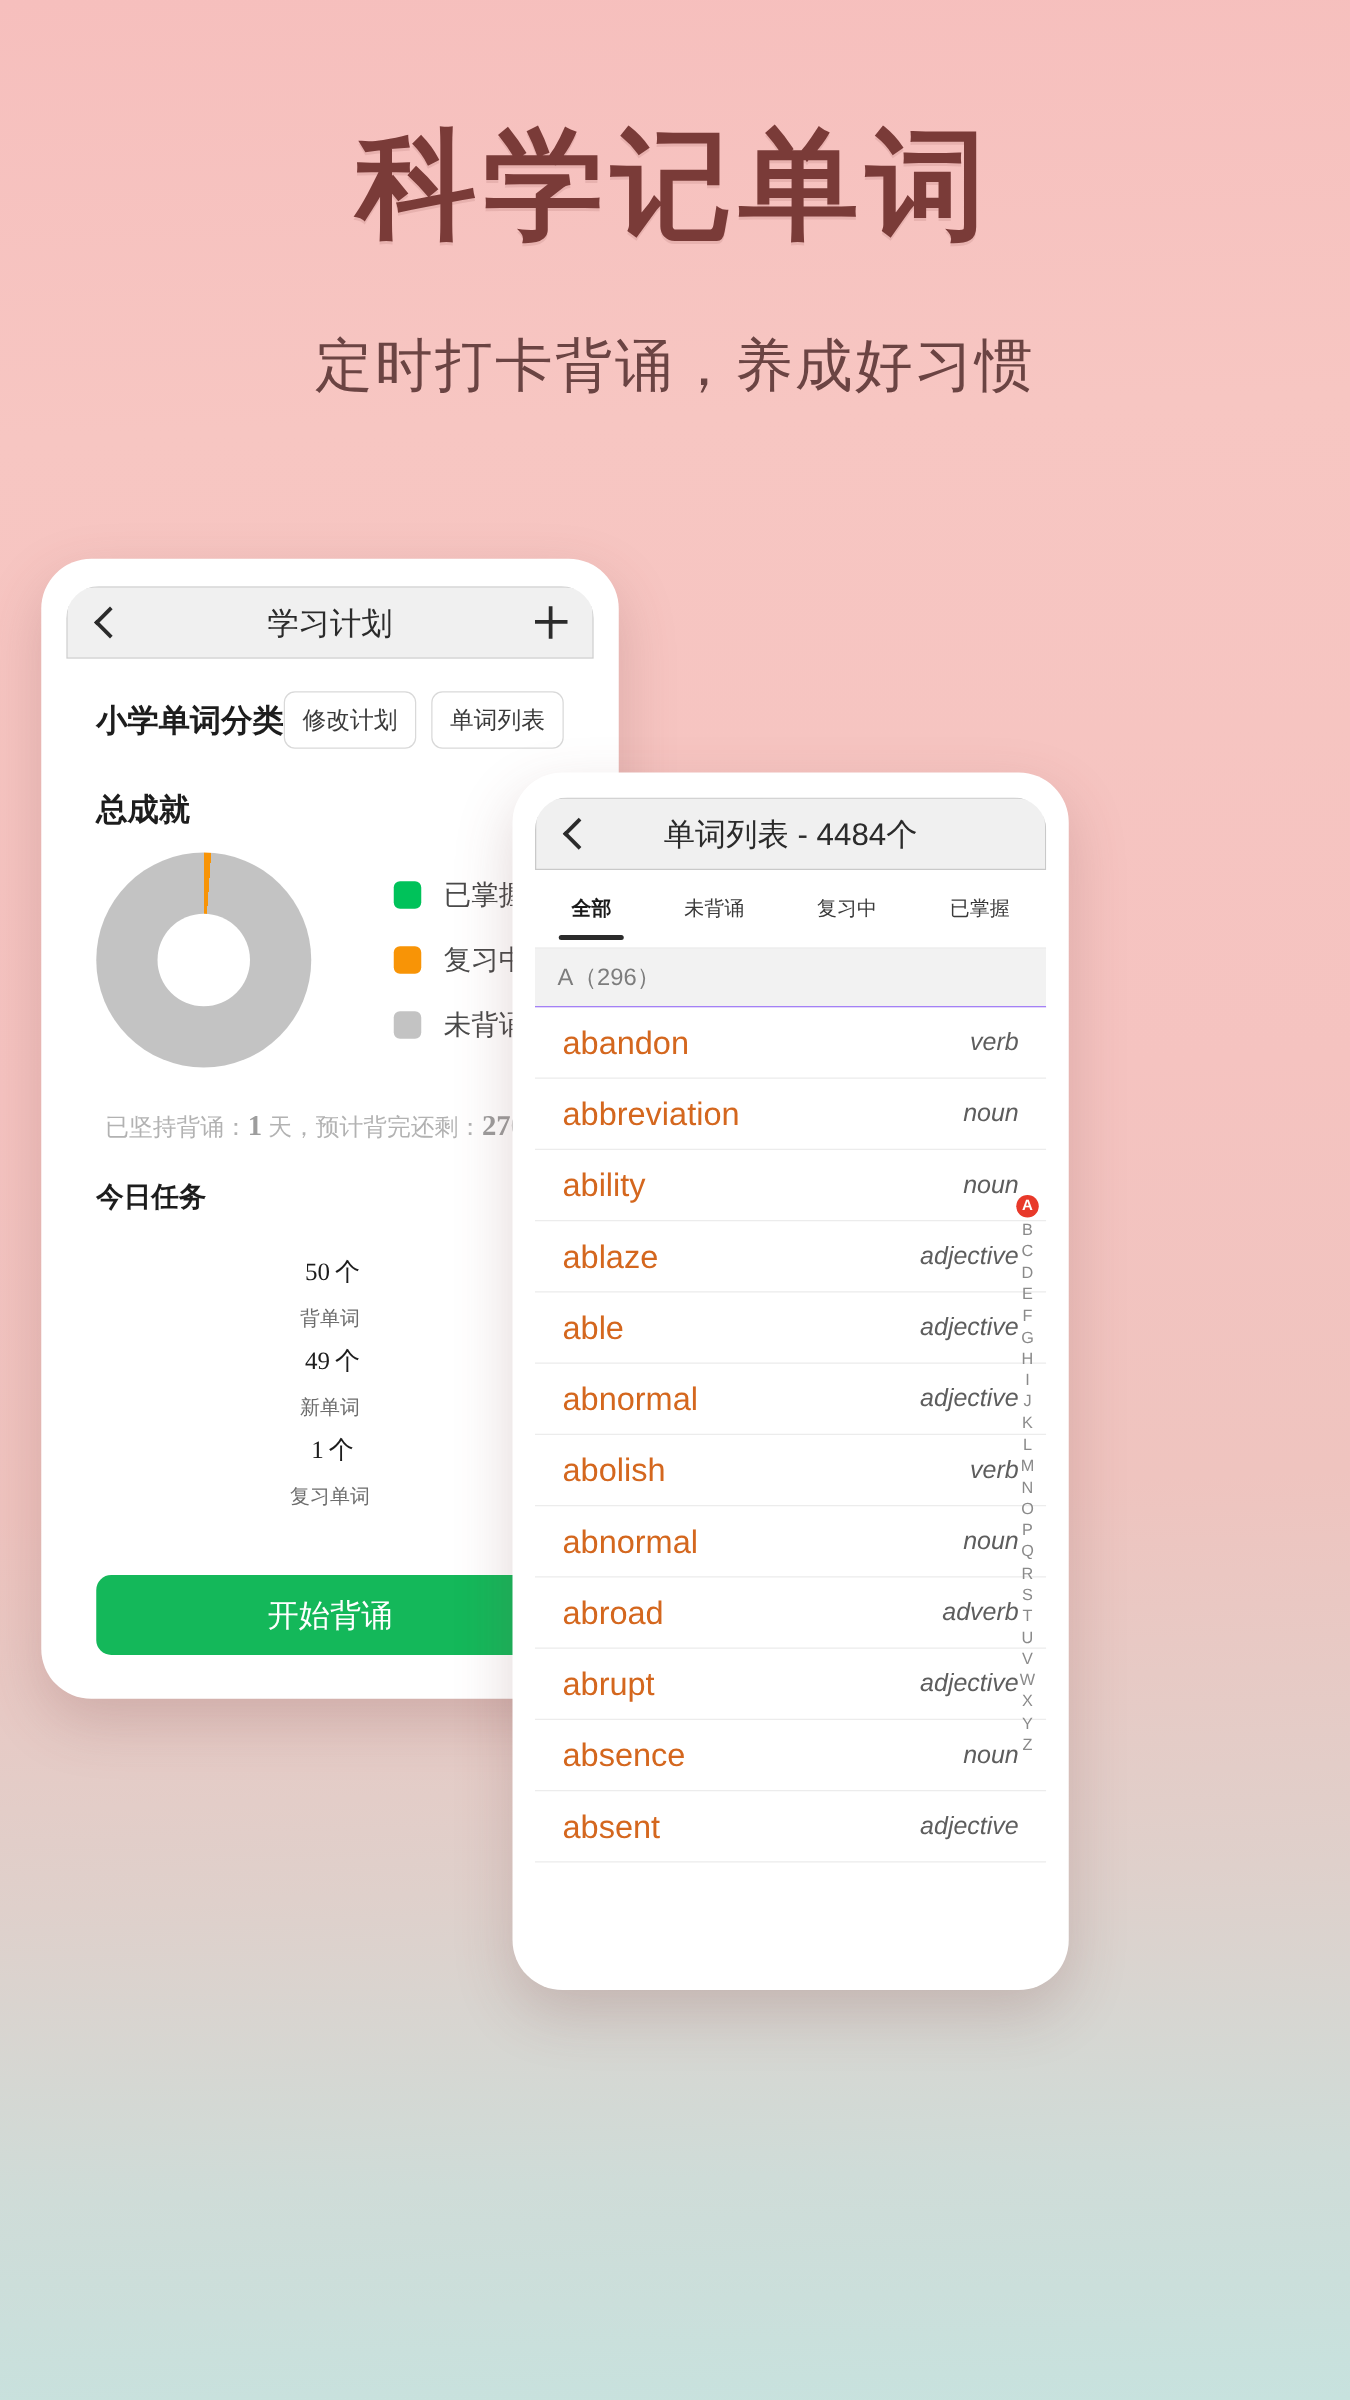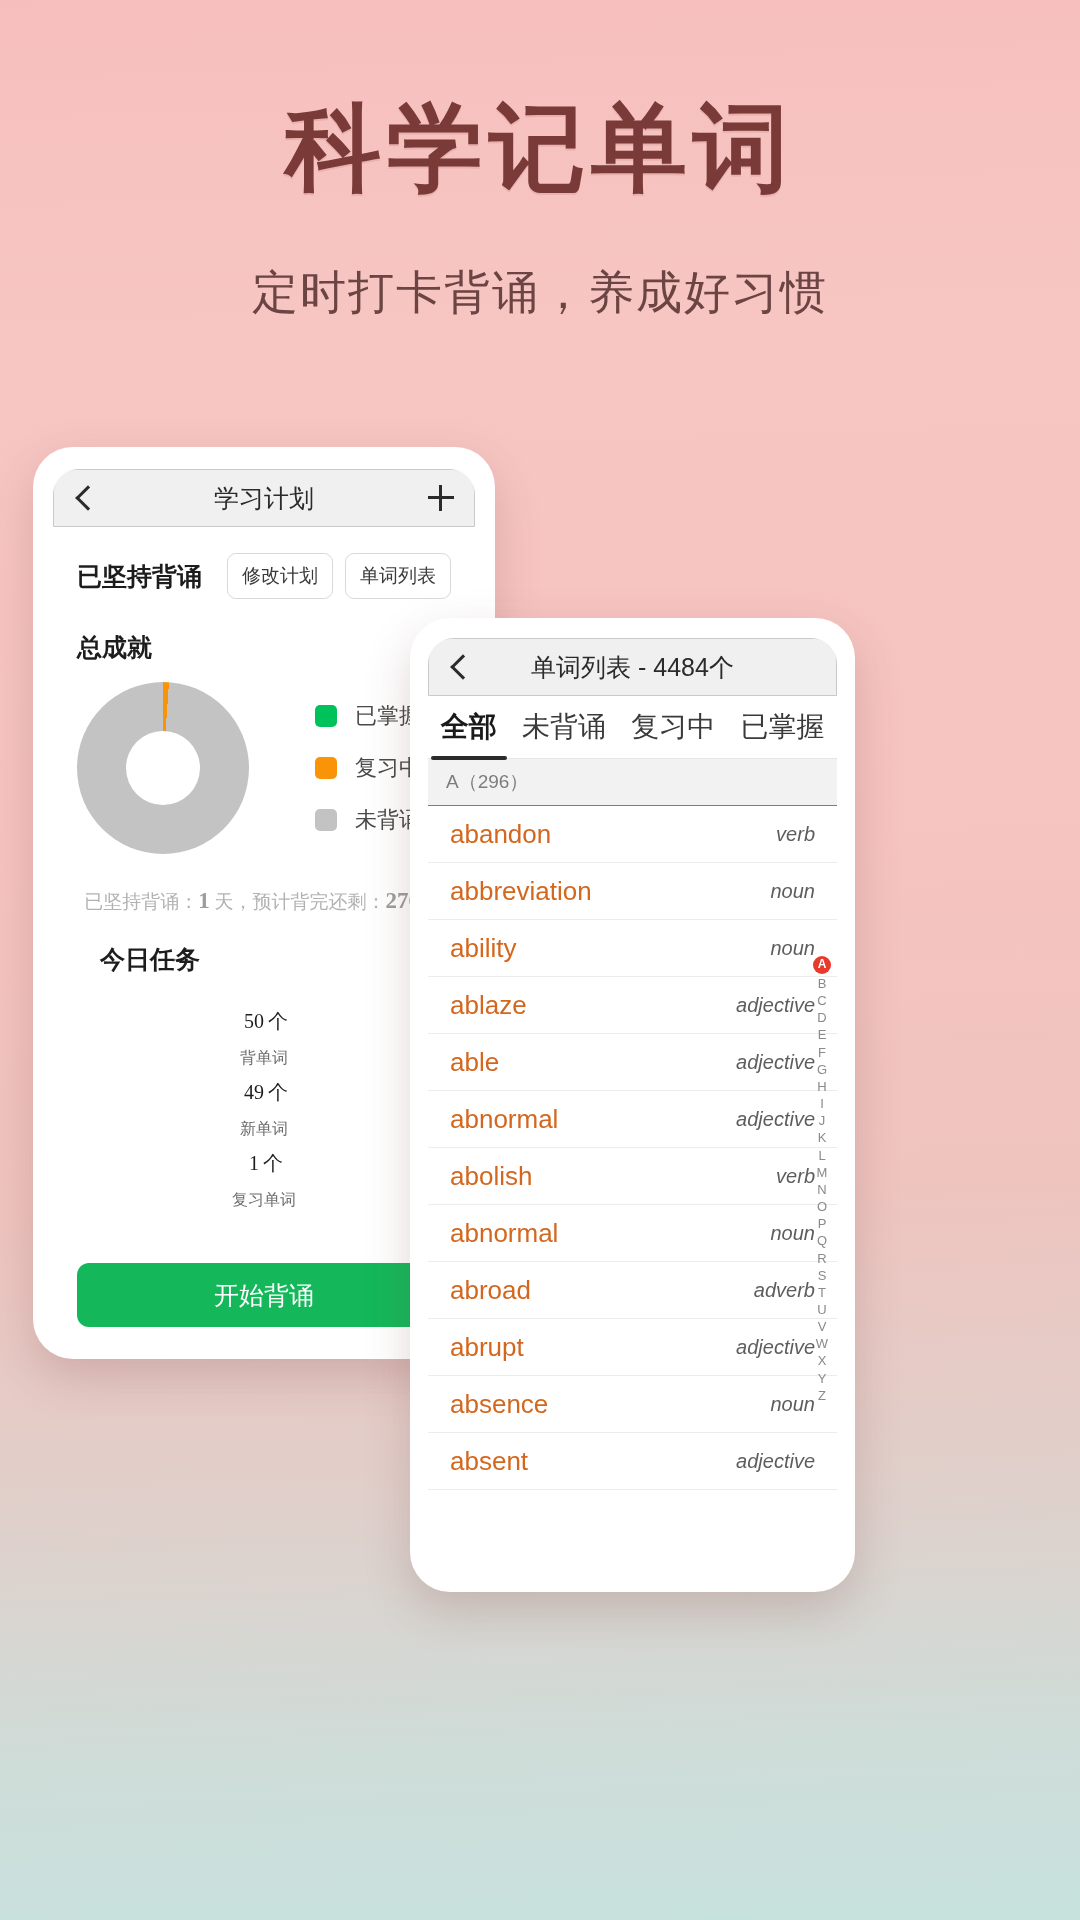--- a/index.html
+++ b/index.html
@@ -91,39 +91,39 @@
   .leg-item{display:flex;align-items:center;font-size:22px;color:#4a4a4a;white-space:nowrap;}
   .swatch{width:22px;height:22px;border-radius:5px;margin-right:18px;flex:0 0 22px;}
   .leg-val{color:#2b2b2b;font-weight:700;border-bottom:2px solid #9a9a9a;margin-left:6px;}
 
   .persist{
     margin-top:34px;text-align:center;font-size:19px;color:#b2b2b2;
     white-space:nowrap;
   }
   .persist b{color:#9d9d9d;font-size:23px;}
 
-  .task-title{font-size:25px;font-weight:700;color:#1d1d1d;margin-top:28px;margin-left:23px;}
+  .task-title{font-size:22px;font-weight:700;color:#1d1d1d;margin-top:28px;}
   .tasks{display:flex;margin-top:22px;flex-direction:column;}
   .task{flex:1;text-align:center;}
   .task-num{font-size:34px;font-weight:700;color:#1d1d1d;}
   .task-num span{font-size:20px;font-weight:400;margin-left:4px;}
   .task-lbl{font-size:16px;color:#6d6d6d;margin-top:12px;}
 
   .start-btn{
     margin:52px 24px 0 24px;height:64px;border-radius:12px;
     background:#14b85a;color:#fff;font-size:25px;
     display:flex;align-items:center;justify-content:center;
   }
 
   
   .rp-tabs{
     display:flex;align-items:center;justify-content:space-around;
     height:62px;background:#fff;border-bottom:1px solid #e6e6e6;
   }
-  .rp-tab{font-size:28px;color:#3a3a3a;position:relative;padding:0 6px;}
+  .rp-tab{font-size:16px;color:#3a3a3a;position:relative;padding:0 6px;}
   .rp-tab.active{font-weight:700;color:#1a1a1a;}
   .rp-tab.active:after{
     content:"";position:absolute;left:-4px;right:-4px;bottom:-14px;
     height:4px;background:#2b2b2b;border-radius:2px;
   }
   .rp-group{
     background:#f2f2f2;padding:10px 18px;font-size:19px;color:#7d7d7d;
     border-bottom:1px solid #8b5cf6;
   }
   .wlist{background:#fff;}
@@ -160,21 +160,21 @@
     <div class="navbar">
       <div class="nav-back"></div>
       <div class="nav-title">学习计划</div>
       <div class="nav-plus"></div>
     </div>
 
     <div class="lp-body">
       <div class="lp-card">
 
         <div class="lp-row">
-          <div class="lp-cat">已坚持背诵</div>
+          <div class="lp-cat">小学单词分类</div>
           <div class="pill-group">
             <div class="pill">修改计划</div>
             <div class="pill">单词列表</div>
           </div>
         </div>
 
         <div class="sec-title">总成就</div>
 
         <div class="ach">
           <div class="donut-wrap">

